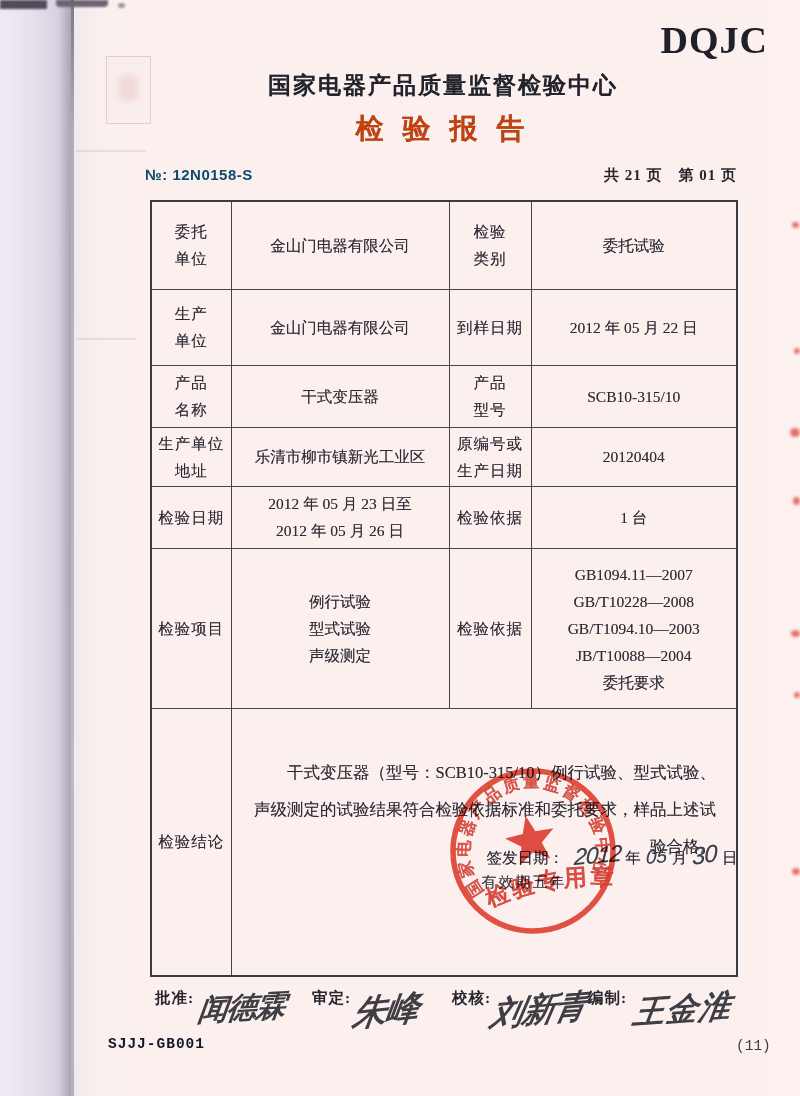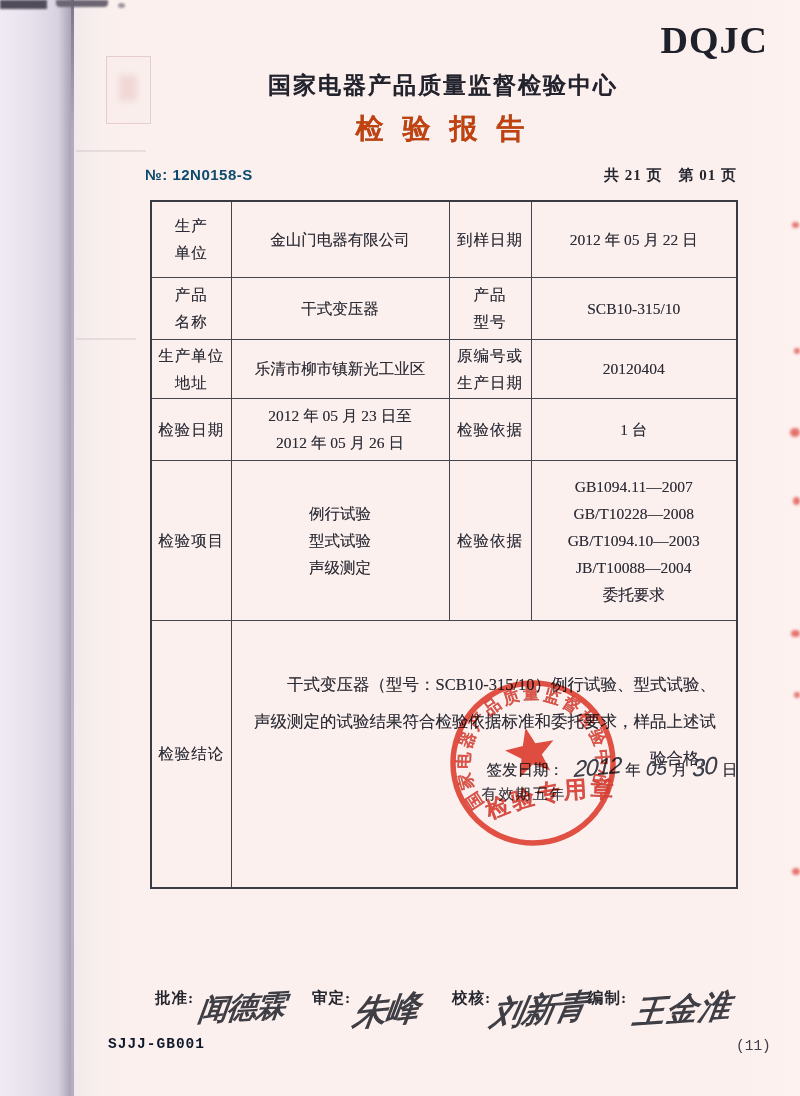--- a/index.html
+++ b/index.html
@@ -125,20 +125,28 @@
 </div>
 
 <table class="report">
   <colgroup>
       <col style="width:80px">
       <col style="width:218px">
       <col style="width:82px">
       <col style="width:206px">
     </colgroup>
   <tbody>
+      <tr style="height:88px">
+    <td class="lbl">委托
+单位</td>
+    <td>金山门电器有限公司</td>
+    <td class="lbl">检验
+类别</td>
+    <td>委托试验</td>
+  </tr>
   <tr style="height:76px">
     <td class="lbl">生产
 单位</td>
     <td>金山门电器有限公司</td>
     <td class="lbl">到样日期</td>
     <td>2012 年 05 月 22 日</td>
   </tr>
   <tr style="height:62px">
     <td class="lbl">产品
 名称</td>

